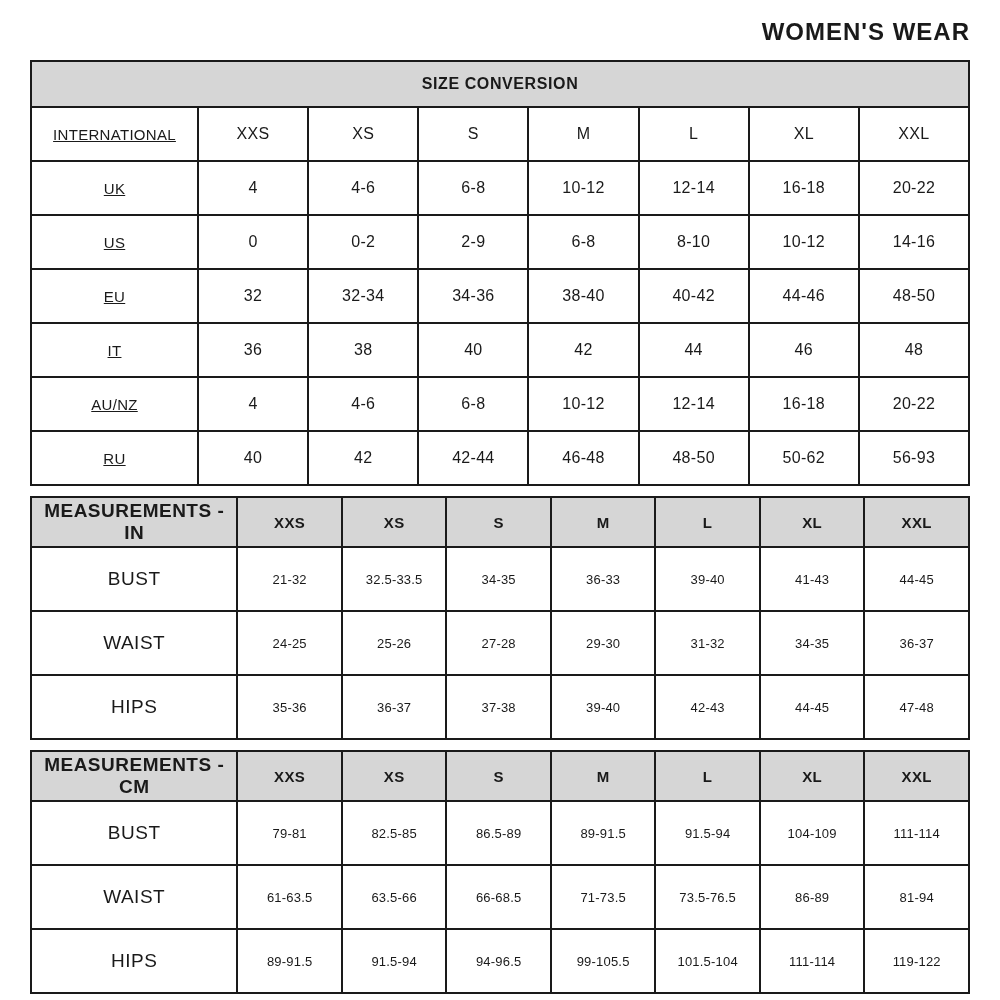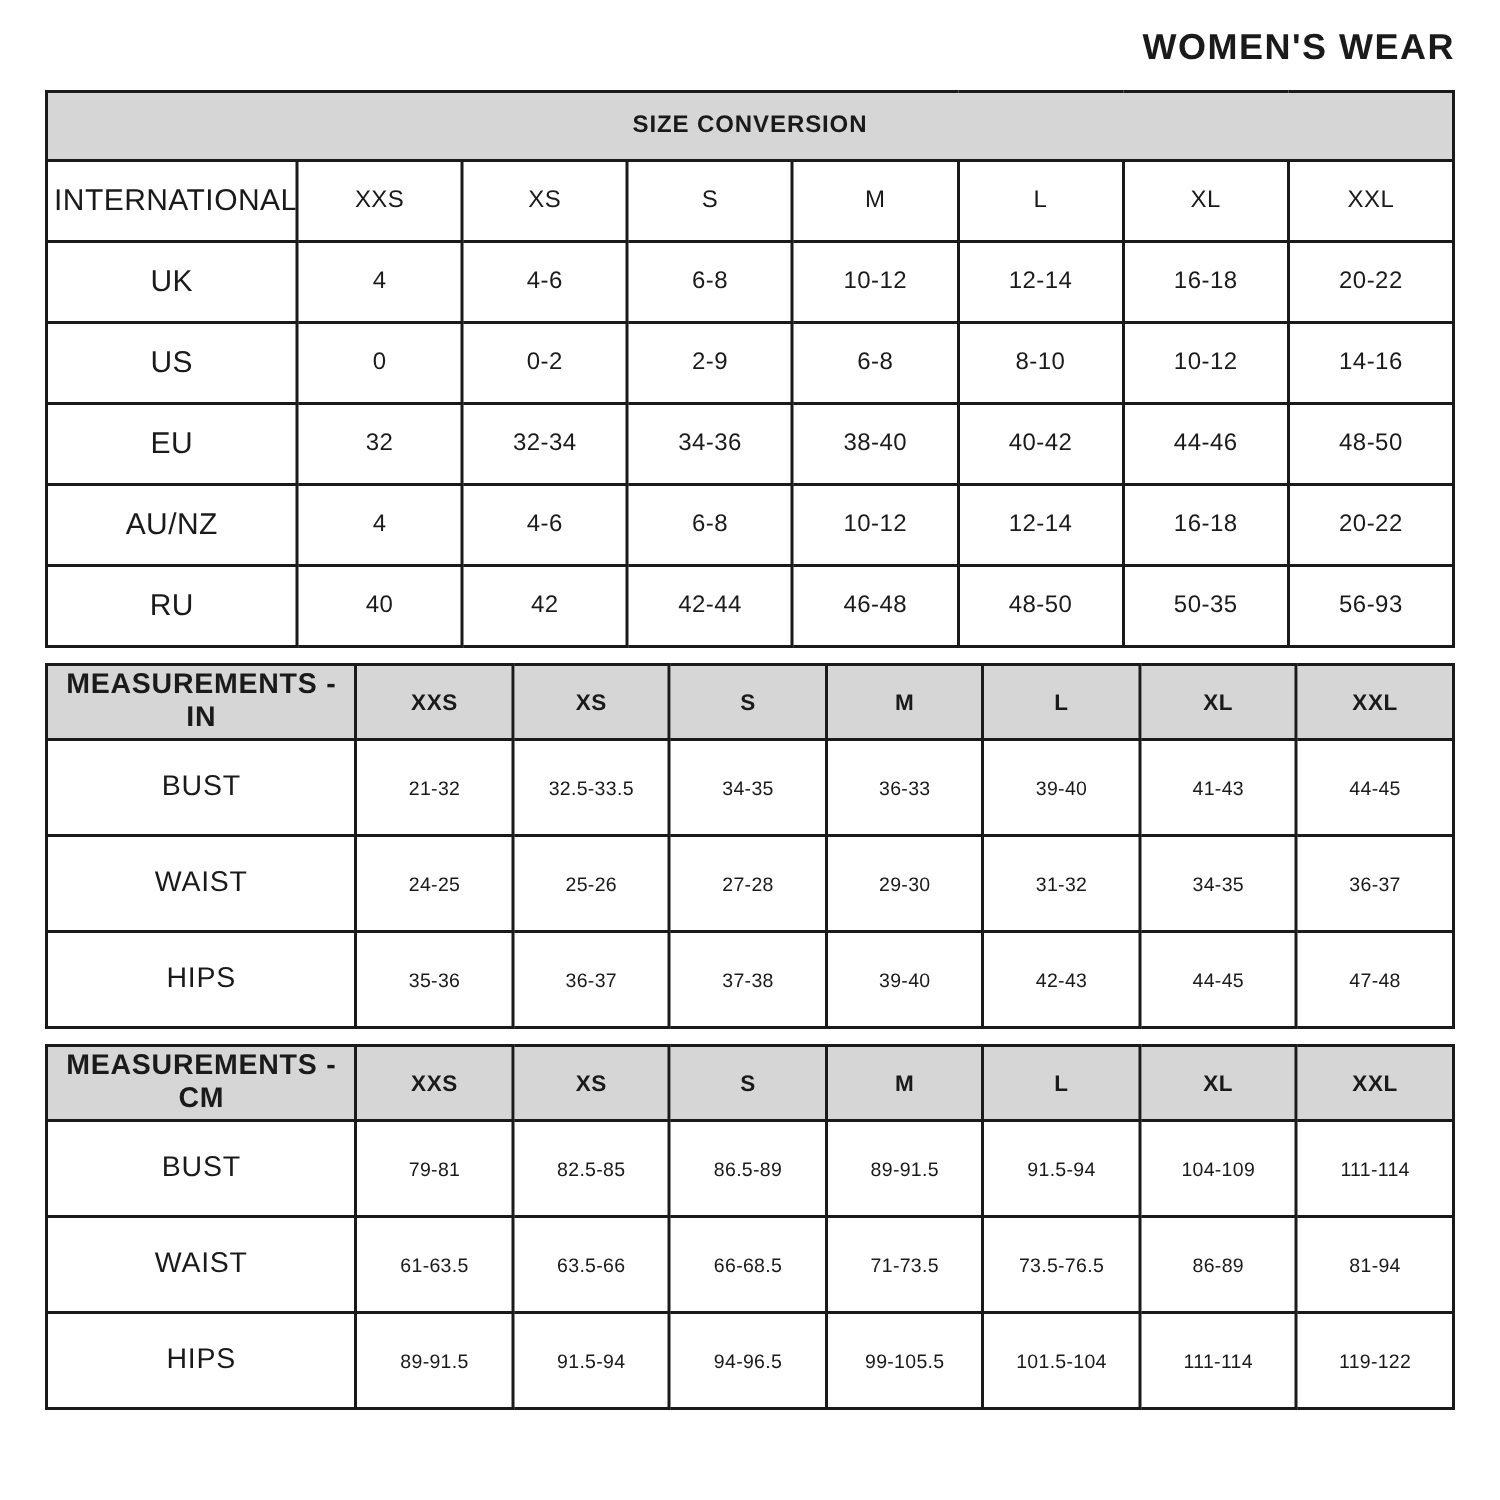--- a/index.html
+++ b/index.html
@@ -42,21 +42,21 @@
     font-size:16px;
     letter-spacing:0.6px;
     height:46px;
   }
   .tbl-main td{
     height:54px;
     font-size:16px;
     letter-spacing:0.3px;
     margin-left:30px;
   }
-  .tbl-main .row-label{font-size:20px;}
+  .tbl-main .row-label{font-size:15px;text-decoration:underline;}
   
   .tbl-meas th{
     background:var(--header-bg);
     font-weight:bold;
     height:48px;
     font-size:15px;
     letter-spacing:0.4px;
   }
   .tbl-meas td{
     height:64px;
@@ -123,37 +123,47 @@
           <td class="row-label">EU</td>
           <td class="cell">32</td>
           <td class="cell">32-34</td>
           <td class="cell">34-36</td>
           <td class="cell">38-40</td>
           <td class="cell">40-42</td>
           <td class="cell">44-46</td>
           <td class="cell">48-50</td>
         </tr>
         <tr>
+          <td class="row-label">IT</td>
+          <td class="cell">36</td>
+          <td class="cell">38</td>
+          <td class="cell">40</td>
+          <td class="cell">42</td>
+          <td class="cell">44</td>
+          <td class="cell">46</td>
+          <td class="cell">48</td>
+        </tr>
+        <tr>
           <td class="row-label">AU/NZ</td>
           <td class="cell">4</td>
           <td class="cell">4-6</td>
           <td class="cell">6-8</td>
           <td class="cell">10-12</td>
           <td class="cell">12-14</td>
           <td class="cell">16-18</td>
           <td class="cell">20-22</td>
         </tr>
         <tr>
           <td class="row-label">RU</td>
           <td class="cell">40</td>
           <td class="cell">42</td>
           <td class="cell">42-44</td>
           <td class="cell">46-48</td>
           <td class="cell">48-50</td>
-          <td class="cell">50-35</td>
+          <td class="cell">50-62</td>
           <td class="cell">56-93</td>
         </tr>
       </tbody>
   </table>
 
   <table class="tbl-meas">
     <colgroup>
       <col style="width:22%">
       <col style="width:11.14%">
         <col style="width:11.14%">

